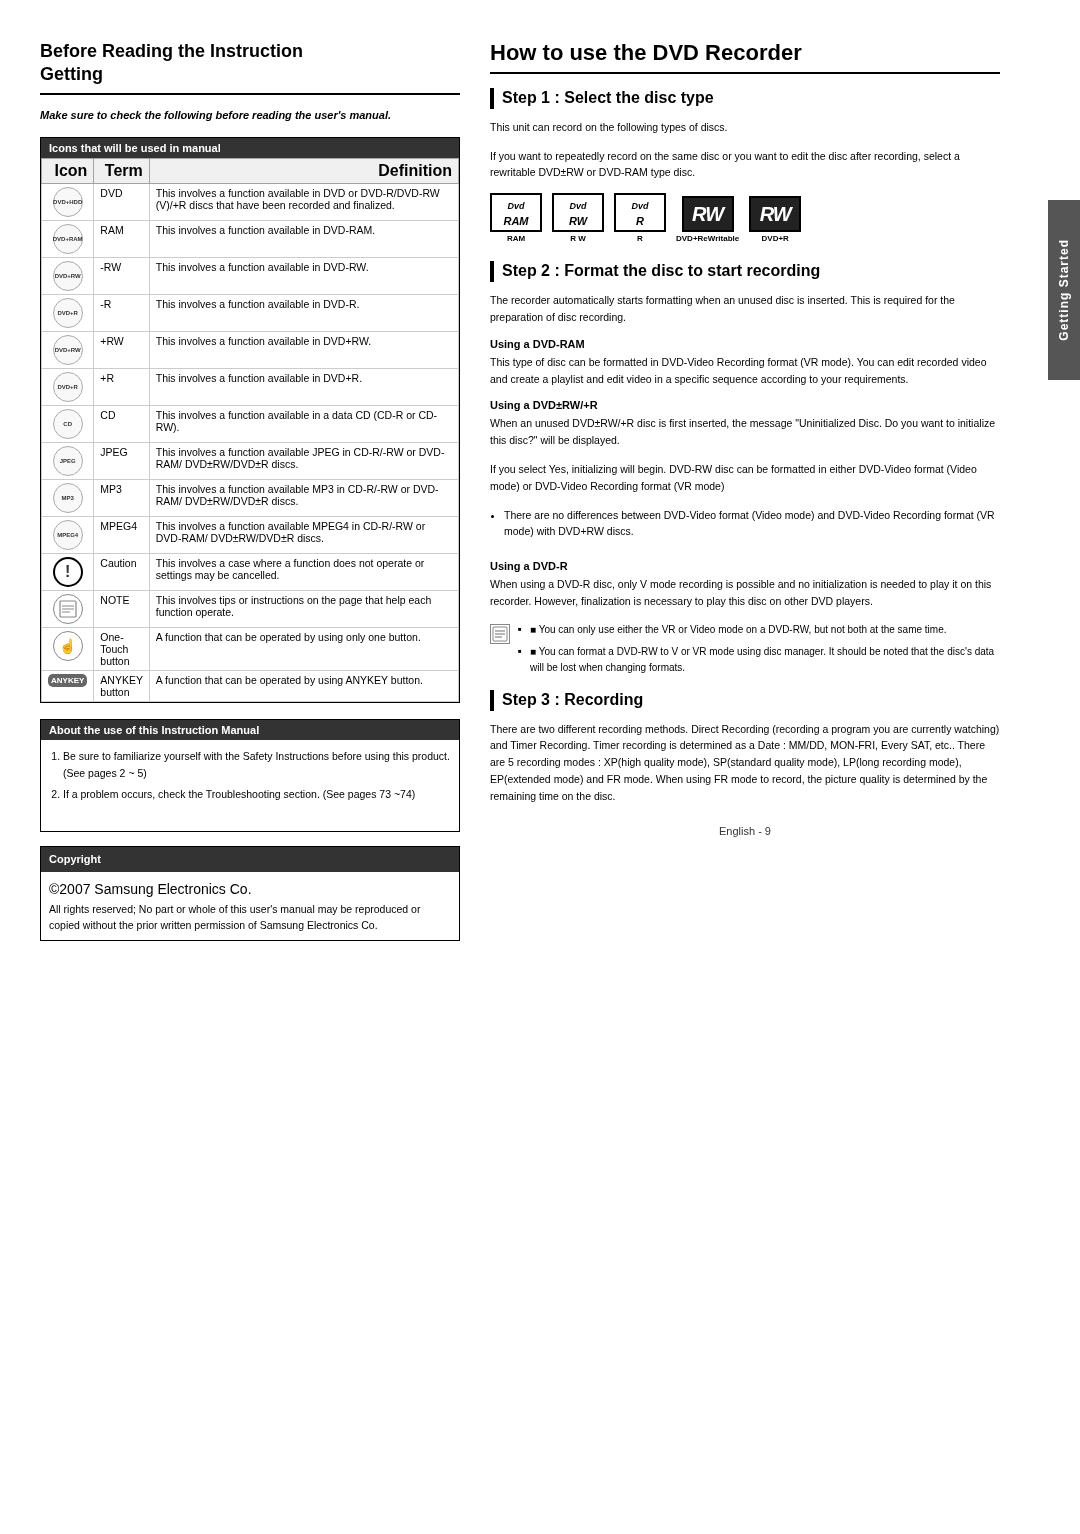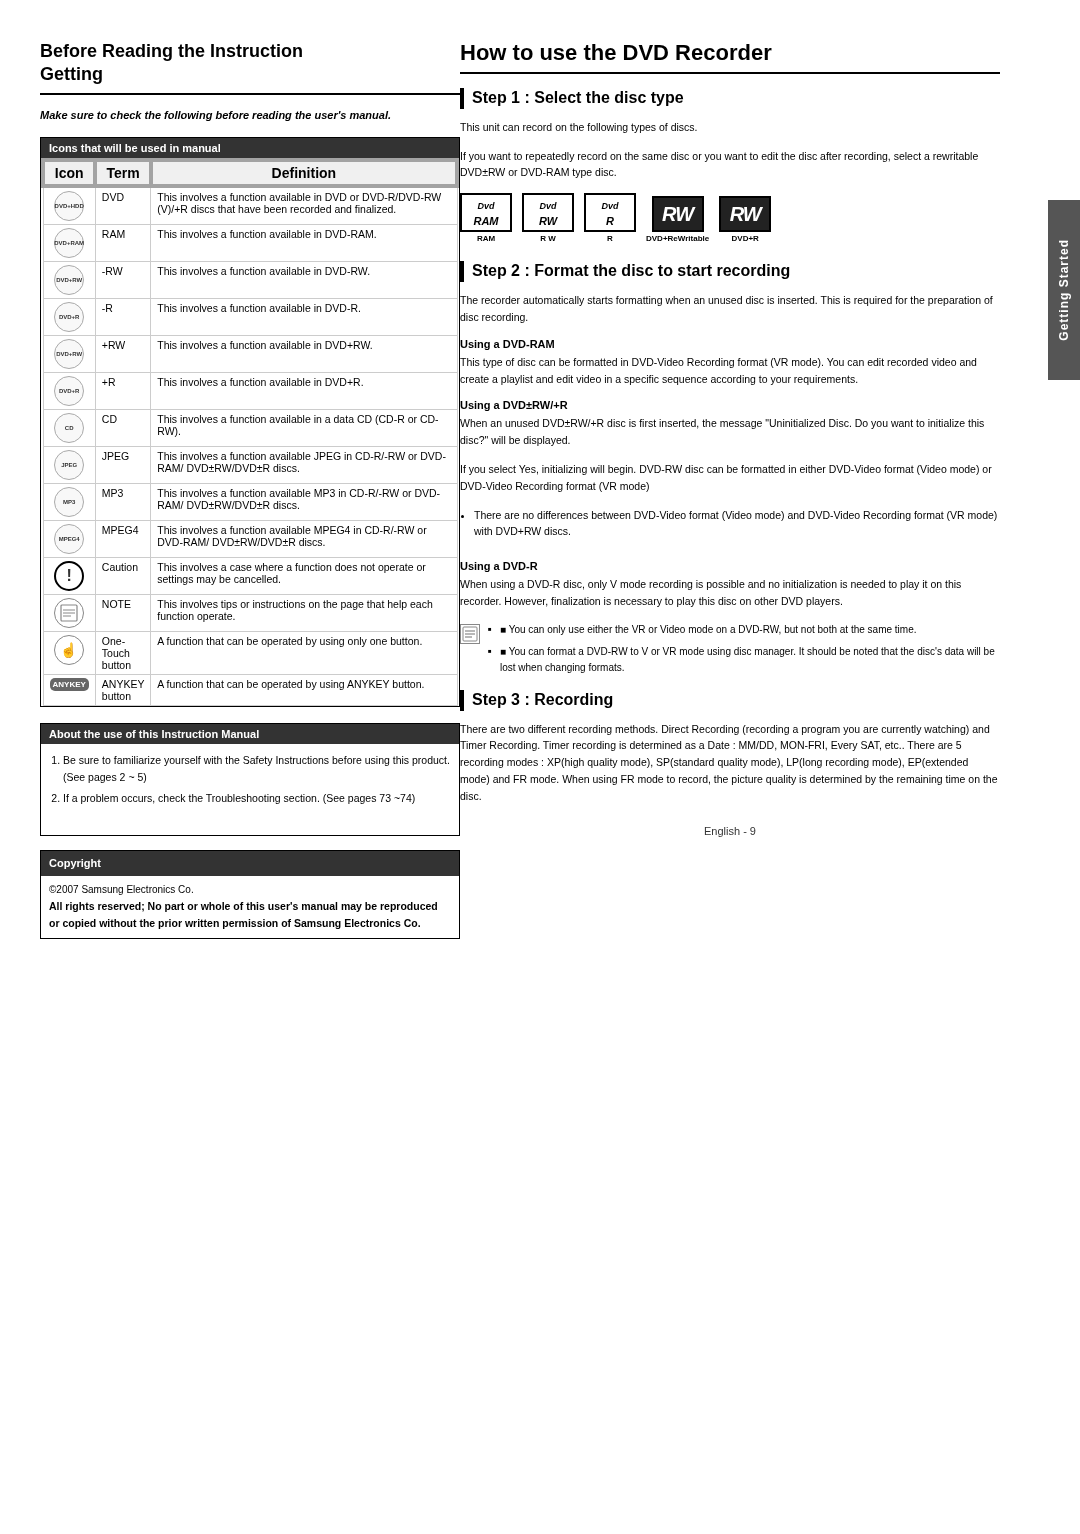--- a/index.html
+++ b/index.html
@@ -37,20 +37,21 @@
       font-weight: bold;
       writing-mode: vertical-rl;
       transform: rotate(180deg);
       letter-spacing: 1px;
     }
     
     .columns {
       display: flex;
       width: 100%;
       padding: 0 40px;
+      gap: 30px;
     }
     .left-col {
       flex: 0 0 420px;
       max-width: 420px;
     }
     .right-col {
       flex: 1;
       padding-right: 40px;
     }
     
@@ -80,25 +81,25 @@
       font-weight: bold;
       font-size: 11px;
       padding: 4px 8px;
     }
     .icons-table {
       width: 100%;
       border-collapse: collapse;
       font-size: 10.5px;
     }
     .icons-table th {
-      border: 4px solid #a3a3a3;
+      border: 1px solid #a3a3a3;
       padding: 3px 6px;
-      text-align: center;
+      text-align: right;
       background: #f0f0f0;
-      font-size: 14px;
+      font-size: 16px;
     }
     .icons-table td {
       border: 1px solid #ccc;
       padding: 3px 6px;
       vertical-align: top;
     }
     .icon-cell {
       width: 38px;
       text-align: center;
     }
@@ -415,22 +416,22 @@
           <ol id="about-list">
               <li style="font-size: 10.5px; line-height: 1.6; margin-bottom: 4px;">Be sure to familiarize yourself with the Safety Instructions before using this product. (See pages 2 ~ 5)</li>
               <li style="font-size: 10.5px; line-height: 1.6; margin-bottom: 20px;">If a problem occurs, check the Troubleshooting section. (See pages 73 ~74)</li>
             </ol>
         </div>
       </div>
 
       <div class="copyright-box">
         <div class="copyright-header">Copyright</div>
         <div id="copyright-content">
-            <p style="font-size: 10px; line-height: 1.6;">©2007 Samsung Electronics Co.</p>
-            <p style="font-size: 10.5px; line-height: 1.6; font-weight: bold;">All rights reserved; No part or whole of this user's manual may be reproduced or copied without the prior written permission of Samsung Electronics Co.</p>
+            <p style="font-size: 14px; line-height: 1.6;">©2007 Samsung Electronics Co.</p>
+            <p style="font-size: 10.5px; line-height: 1.6;">All rights reserved; No part or whole of this user's manual may be reproduced or copied without the prior written permission of Samsung Electronics Co.</p>
           </div>
       </div>
     </div>
 
     <div class="right-col">
       <h2 class="section-title-right">How to use the DVD Recorder</h2>
 
       <h3 class="step-heading">Step 1 : Select the disc type</h3>
       <p class="step-text">This unit can record on the following types of discs.</p>
       <p class="step-text">If you want to repeatedly record on the same disc or you want to edit the disc after recording, select a rewritable DVD±RW or DVD-RAM type disc.</p>

